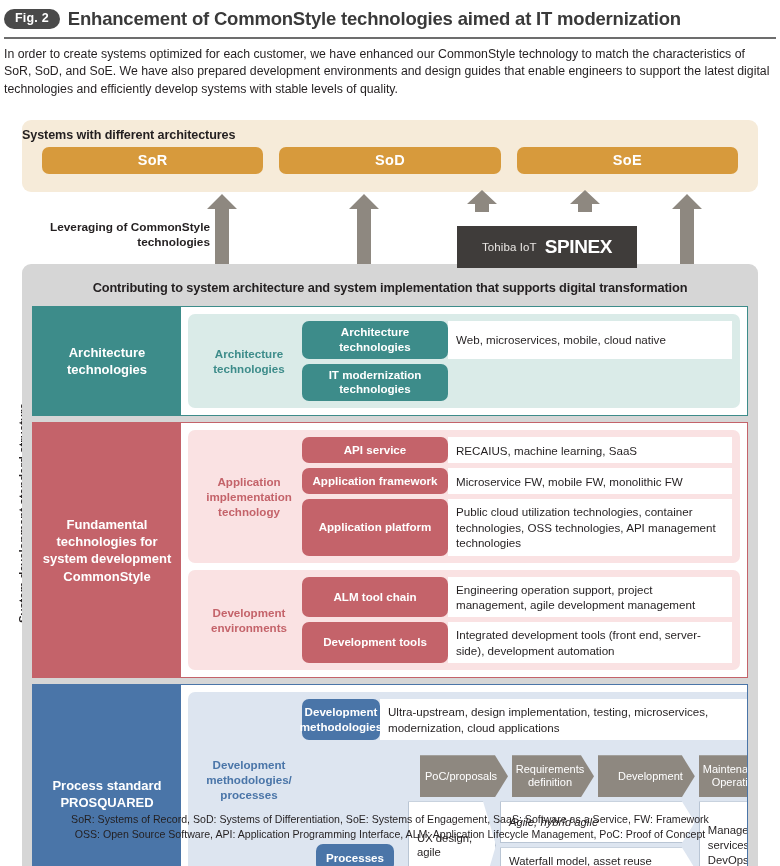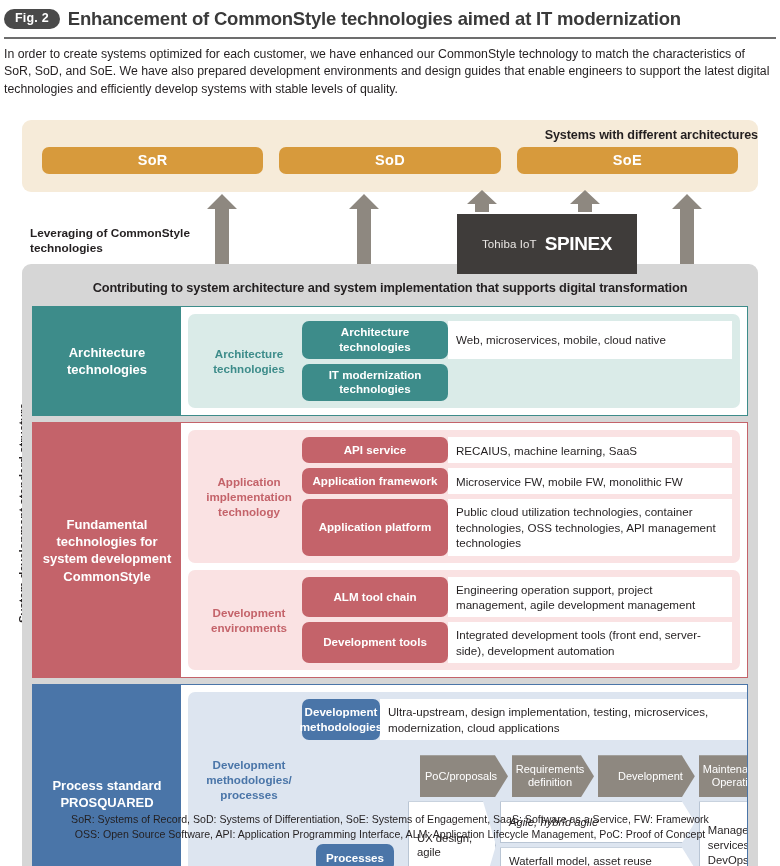--- a/index.html
+++ b/index.html
@@ -48,48 +48,48 @@
   .diagram{position:absolute;left:0;top:120px;width:780px;}
 
   .systems-band{
     position:relative;
     margin:0 22px;
     background:#f6ebd9;
     border-radius:9px;
     height:72px;
   }
   .systems-title{
-    text-align:right;font-size:12.6px;font-weight:bold;
+    text-align:left;font-size:12.6px;font-weight:bold;
     padding-top:8px;color:#231f20;letter-spacing:-.1px;
   }
   .sys-row{
     display:flex;gap:16px;padding:5px 20px 0 20px;
   }
   .sys-pill{
     flex:1;background:#d79a3c;color:#fff;
     border-radius:7px;height:27px;line-height:27px;
     text-align:center;font-size:14.5px;font-weight:bold;
     letter-spacing:.3px;
   }
 
   
   .arrow-zone{position:relative;height:72px;margin:0 22px;}
   .arrow{
     position:absolute;bottom:0;width:30px;
     display:block;
   }
   .arrow svg{display:block;}
   .leverage-label{
-    position:absolute;left:8px;top:34px;width:180px;
-    font-size:11.8px;font-weight:bold;text-align:left;
+    position:absolute;left:8px;top:28px;width:180px;
+    font-size:11.8px;font-weight:bold;text-align:right;
     line-height:1.3;color:#231f20;
   }
   .spinex{
-    position:absolute;left:435px;top:22px;
-    width:180px;height:60px;
+    position:absolute;left:435px;top:34px;
+    width:180px;height:42px;
     background:#3f3c3a;
     display:flex;align-items:center;justify-content:center;
     gap:8px;color:#fff;
   }
   .spinex-pre{font-size:11.5px;letter-spacing:.1px;color:#e9e6e3;}
   .spinex-main{font-size:19px;font-weight:bold;letter-spacing:-.4px;}
 
   
   .panel{
     margin:0 22px;

